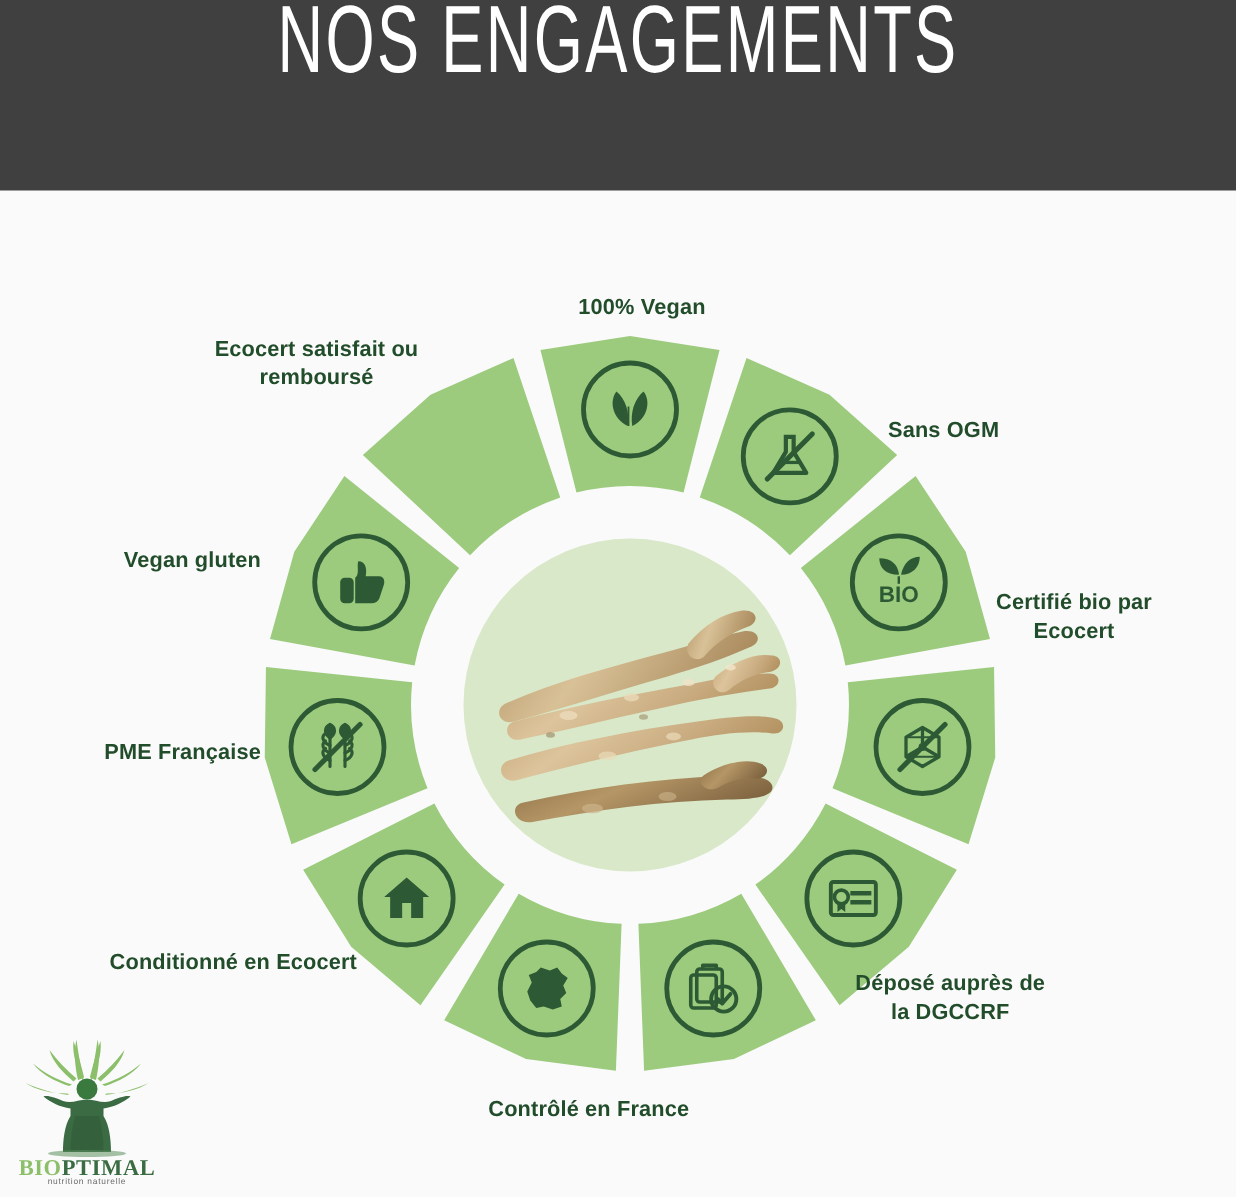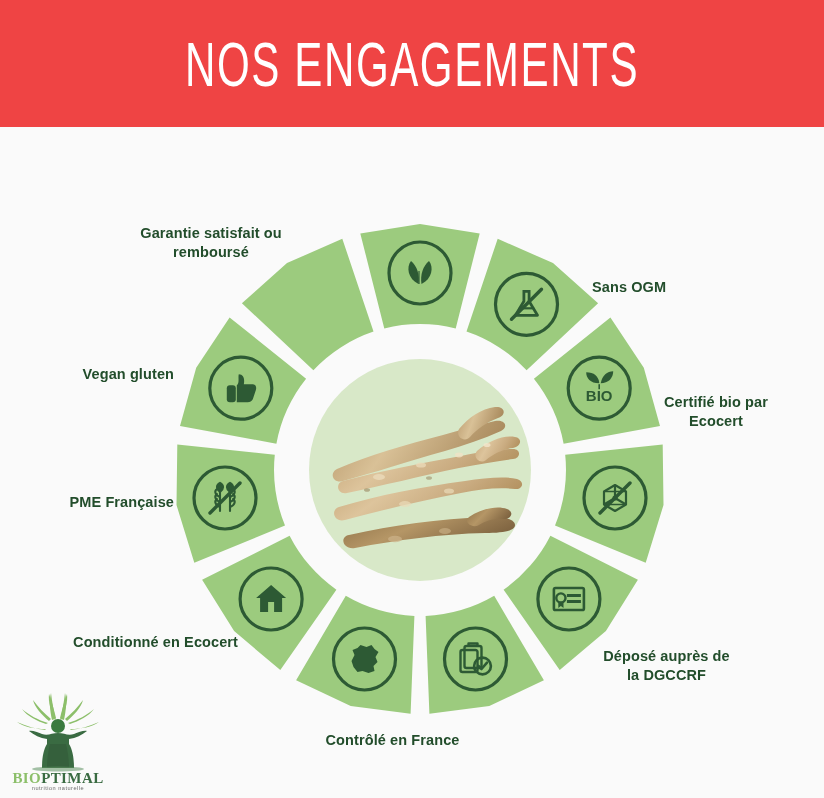--- a/index.html
+++ b/index.html
@@ -15,23 +15,23 @@
     overflow: hidden;
     position: relative;
   }
 
   
   .header {
     position: absolute;
     left: 0; top: 0;
     width: 824px;
     height: 127px;
-    background: #ef4444;
+    background: #404040;
     display: flex;
-    align-items: center;
+    align-items: flex-start;
     justify-content: center;
     box-sizing: border-box;
   }
   .header-title {
     color: #ffffff;
     font-family: "Liberation Sans Narrow", "Liberation Sans", sans-serif;
     font-size: 54px;
     line-height: 1;
     letter-spacing: 2px;
     font-weight: 400;
@@ -263,39 +263,40 @@
       <ellipse cx="96" cy="145" rx="6" ry="3" fill="#eadcb9" opacity="0.7"></ellipse>
       <ellipse cx="140" cy="132" rx="5" ry="2.6" fill="#eadcb9" opacity="0.7"></ellipse>
       <ellipse cx="86" cy="180" rx="7" ry="3.2" fill="#cdb48a" opacity="0.7"></ellipse>
       <ellipse cx="136" cy="172" rx="6" ry="3" fill="#cdb48a" opacity="0.6"></ellipse>
       <ellipse cx="58" cy="131" rx="3" ry="1.8" fill="#8c714a" opacity="0.5"></ellipse>
       <ellipse cx="120" cy="119" rx="3" ry="1.8" fill="#8c714a" opacity="0.45"></ellipse>
       <ellipse cx="178" cy="86" rx="3.5" ry="2" fill="#f2e6cc" opacity="0.8"></ellipse>
     </svg>
   </div>
 
+  <div class="label c" style="left:343px; top:69px;  width:170px;">100% Vegan</div>
 
   <div class="label c" style="left:626px; top:266px; width:180px;">Certifié bio par
 Ecocert</div>
 
   <div class="label r" style="left:592px; top:151px; width:180px;">Sans OGM</div>
 
 
-  <div class="label c" style="left:574px; top:520px; width:185px;">Déposé auprès de
+  <div class="label c" style="left:541px; top:520px; width:185px;">Déposé auprès de
 la DGCCRF</div>
 
   <div class="label c" style="left:300px; top:604px; width:185px;">Contrôlé en France</div>
 
   <div class="label l" style="left:36px; top:506px; width:202px;">Conditionné en Ecocert</div>
 
   <div class="label l" style="left:26px; top:366px; width:148px;text-align:right;">PME Française</div>
 
   <div class="label l" style="left:26px; top:238px; width:148px;">Vegan gluten</div>
 
-  <div class="label c" style="left:116px; top:97px;  width:190px;">Garantie satisfait ou
+  <div class="label c" style="left:116px; top:97px;  width:190px;">Ecocert satisfait ou
 remboursé</div>
 
 </div>
 
 <div class="logo">
   <svg class="logo-svg" width="96" height="100" viewBox="0 0 96 100">
     <g fill="#8cbf6a">
       <path d="M47,30 C43,22 40,12 41,4 C44,12 46,20 48,28 Z"></path>
       <path d="M53,30 C57,22 60,12 59,4 C56,12 54,20 52,28 Z"></path>
       <path d="M41,31 C34,25 27,18 25,10 C30,17 36,23 43,29 Z"></path>

